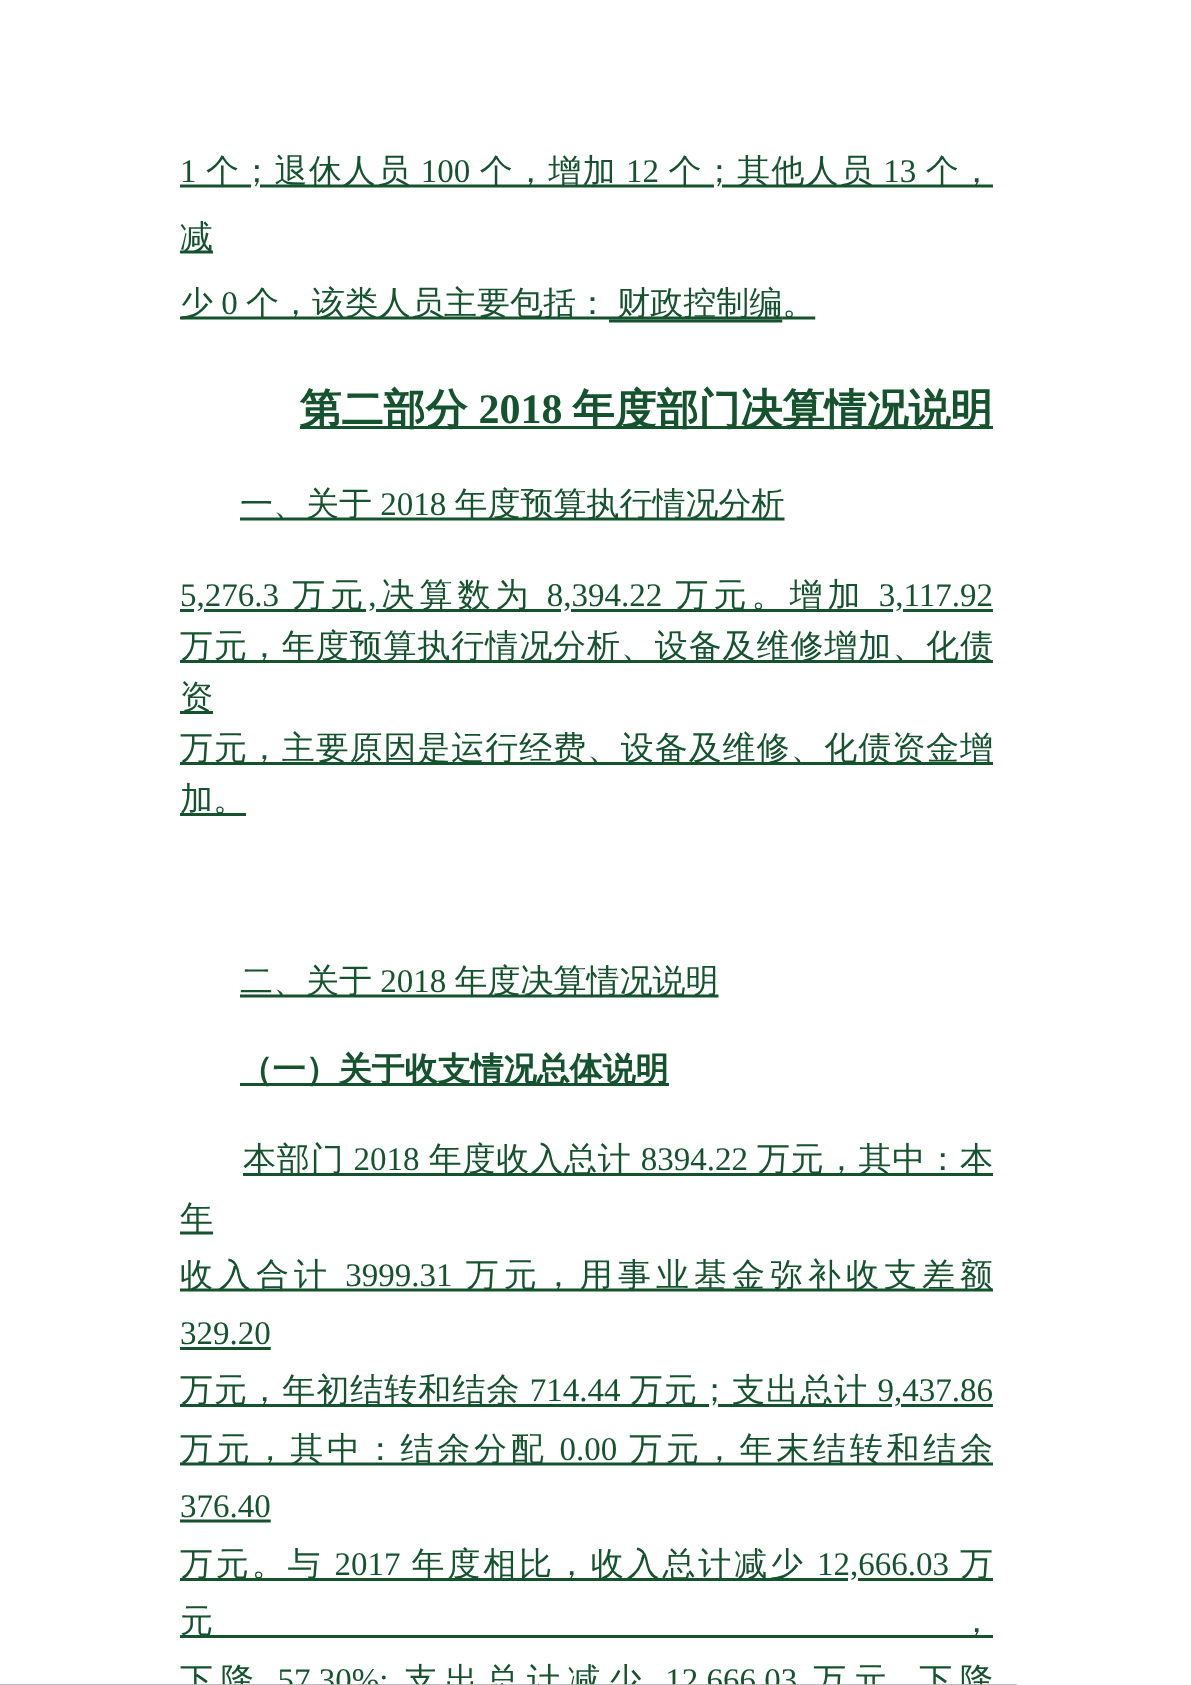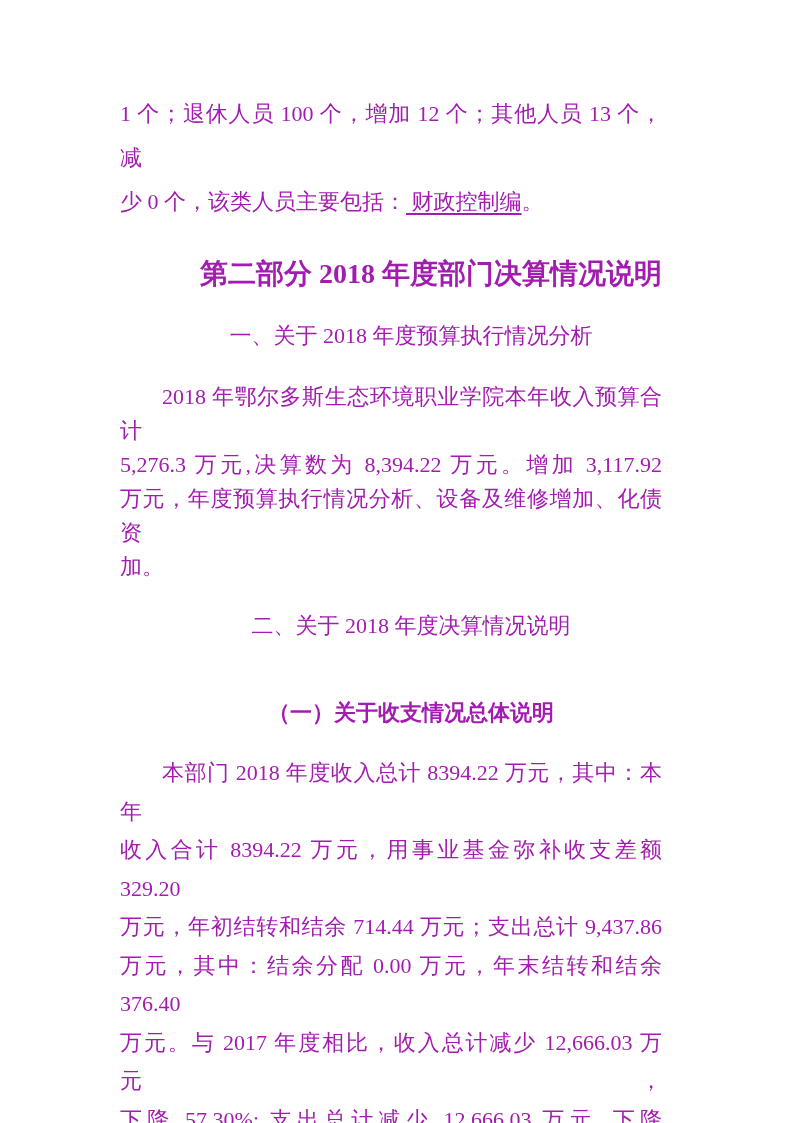--- a/index.html
+++ b/index.html
@@ -10,31 +10,32 @@
     margin: 0 auto;
     background: #ffffff;
     color: #000000;
     font-family: "Liberation Serif", "DejaVu Serif", serif;
     overflow: hidden;
   }
   .block { position: absolute; left: 120px; width: 542px; }
   .line {
     font-size: 22px;
     text-align: justify;
-    color: #a21caf;
+    color: #14532d;
+    text-decoration: underline;
   }
   .jl { text-align-last: justify; }
   .ind { text-indent: 42px; }
 
   .para-personnel { top: 92px;  line-height: 44px; }
   .part2-heading  { top: 259px; line-height: 30px; font-size: 28px; font-weight: bold; text-indent: 40px; text-align: right; }
-  .section-head   { line-height: 30px; text-indent: 40px; text-align: center; }
+  .section-head   { line-height: 30px; text-indent: 40px; text-align: left; }
   .sec1 { top: 321px; }
   .para-budget    { top: 380px; line-height: 34px; }
-  .sec2 { top: 611px; }
+  .sec2 { top: 639px; }
   .subsec1 { top: 698px; font-weight: bold; }
   .para-summary   { top: 754px; line-height: 38.5px; }
 
   .u {
     text-decoration: underline;
     text-underline-offset: 4px;
     text-decoration-thickness: 1.5px;
     margin-top: 32px;
   }
 </style>
@@ -46,32 +47,32 @@
   <div class="block para-personnel">
     <div class="line jl">1 个；退休人员 100 个，增加 12 个；其他人员 13 个，减</div>
     <div class="line"><span>少 0 个，该类人员主要包括：</span><span class="u"> 财政控制编</span><span>。</span></div>
   </div>
 
   <div class="block line part2-heading">第二部分 2018 年度部门决算情况说明</div>
 
   <div class="block line section-head sec1">一、关于 2018 年度预算执行情况分析</div>
 
   <div class="block para-budget">
-    <div class="line jl ind">2018 年鄂尔多斯生态环境职业学院本年收入预算合计</div>
     <div class="line jl">5,276.3 万元,决算数为 8,394.22 万元。增加 3,117.92</div>
     <div class="line jl">万元，年度预算执行情况分析、设备及维修增加、化债资</div>
+    <div class="line jl">万元，主要原因是运行经费、设备及维修、化债资金增</div>
     <div class="line">加。</div>
   </div>
 
   <div class="block line section-head sec2">二、关于 2018 年度决算情况说明</div>
 
   <div class="block line section-head subsec1">（一）关于收支情况总体说明</div>
 
   <div class="block para-summary">
     <div class="line jl ind">本部门 2018 年度收入总计 8394.22 万元，其中：本年</div>
-    <div class="line jl">收入合计 8394.22 万元，用事业基金弥补收支差额 329.20</div>
+    <div class="line jl">收入合计 3999.31 万元，用事业基金弥补收支差额 329.20</div>
     <div class="line jl">万元，年初结转和结余 714.44 万元；支出总计 9,437.86</div>
     <div class="line jl">万元，其中：结余分配 0.00 万元，年末结转和结余 376.40</div>
     <div class="line jl">万元。与 2017 年度相比，收入总计减少 12,666.03 万元，</div>
     <div class="line jl">下降 57.30%; 支出总计减少 12,666.03 万元, 下降 57.30%。</div>
   </div>
 
 </div>
 
 </body></html>

